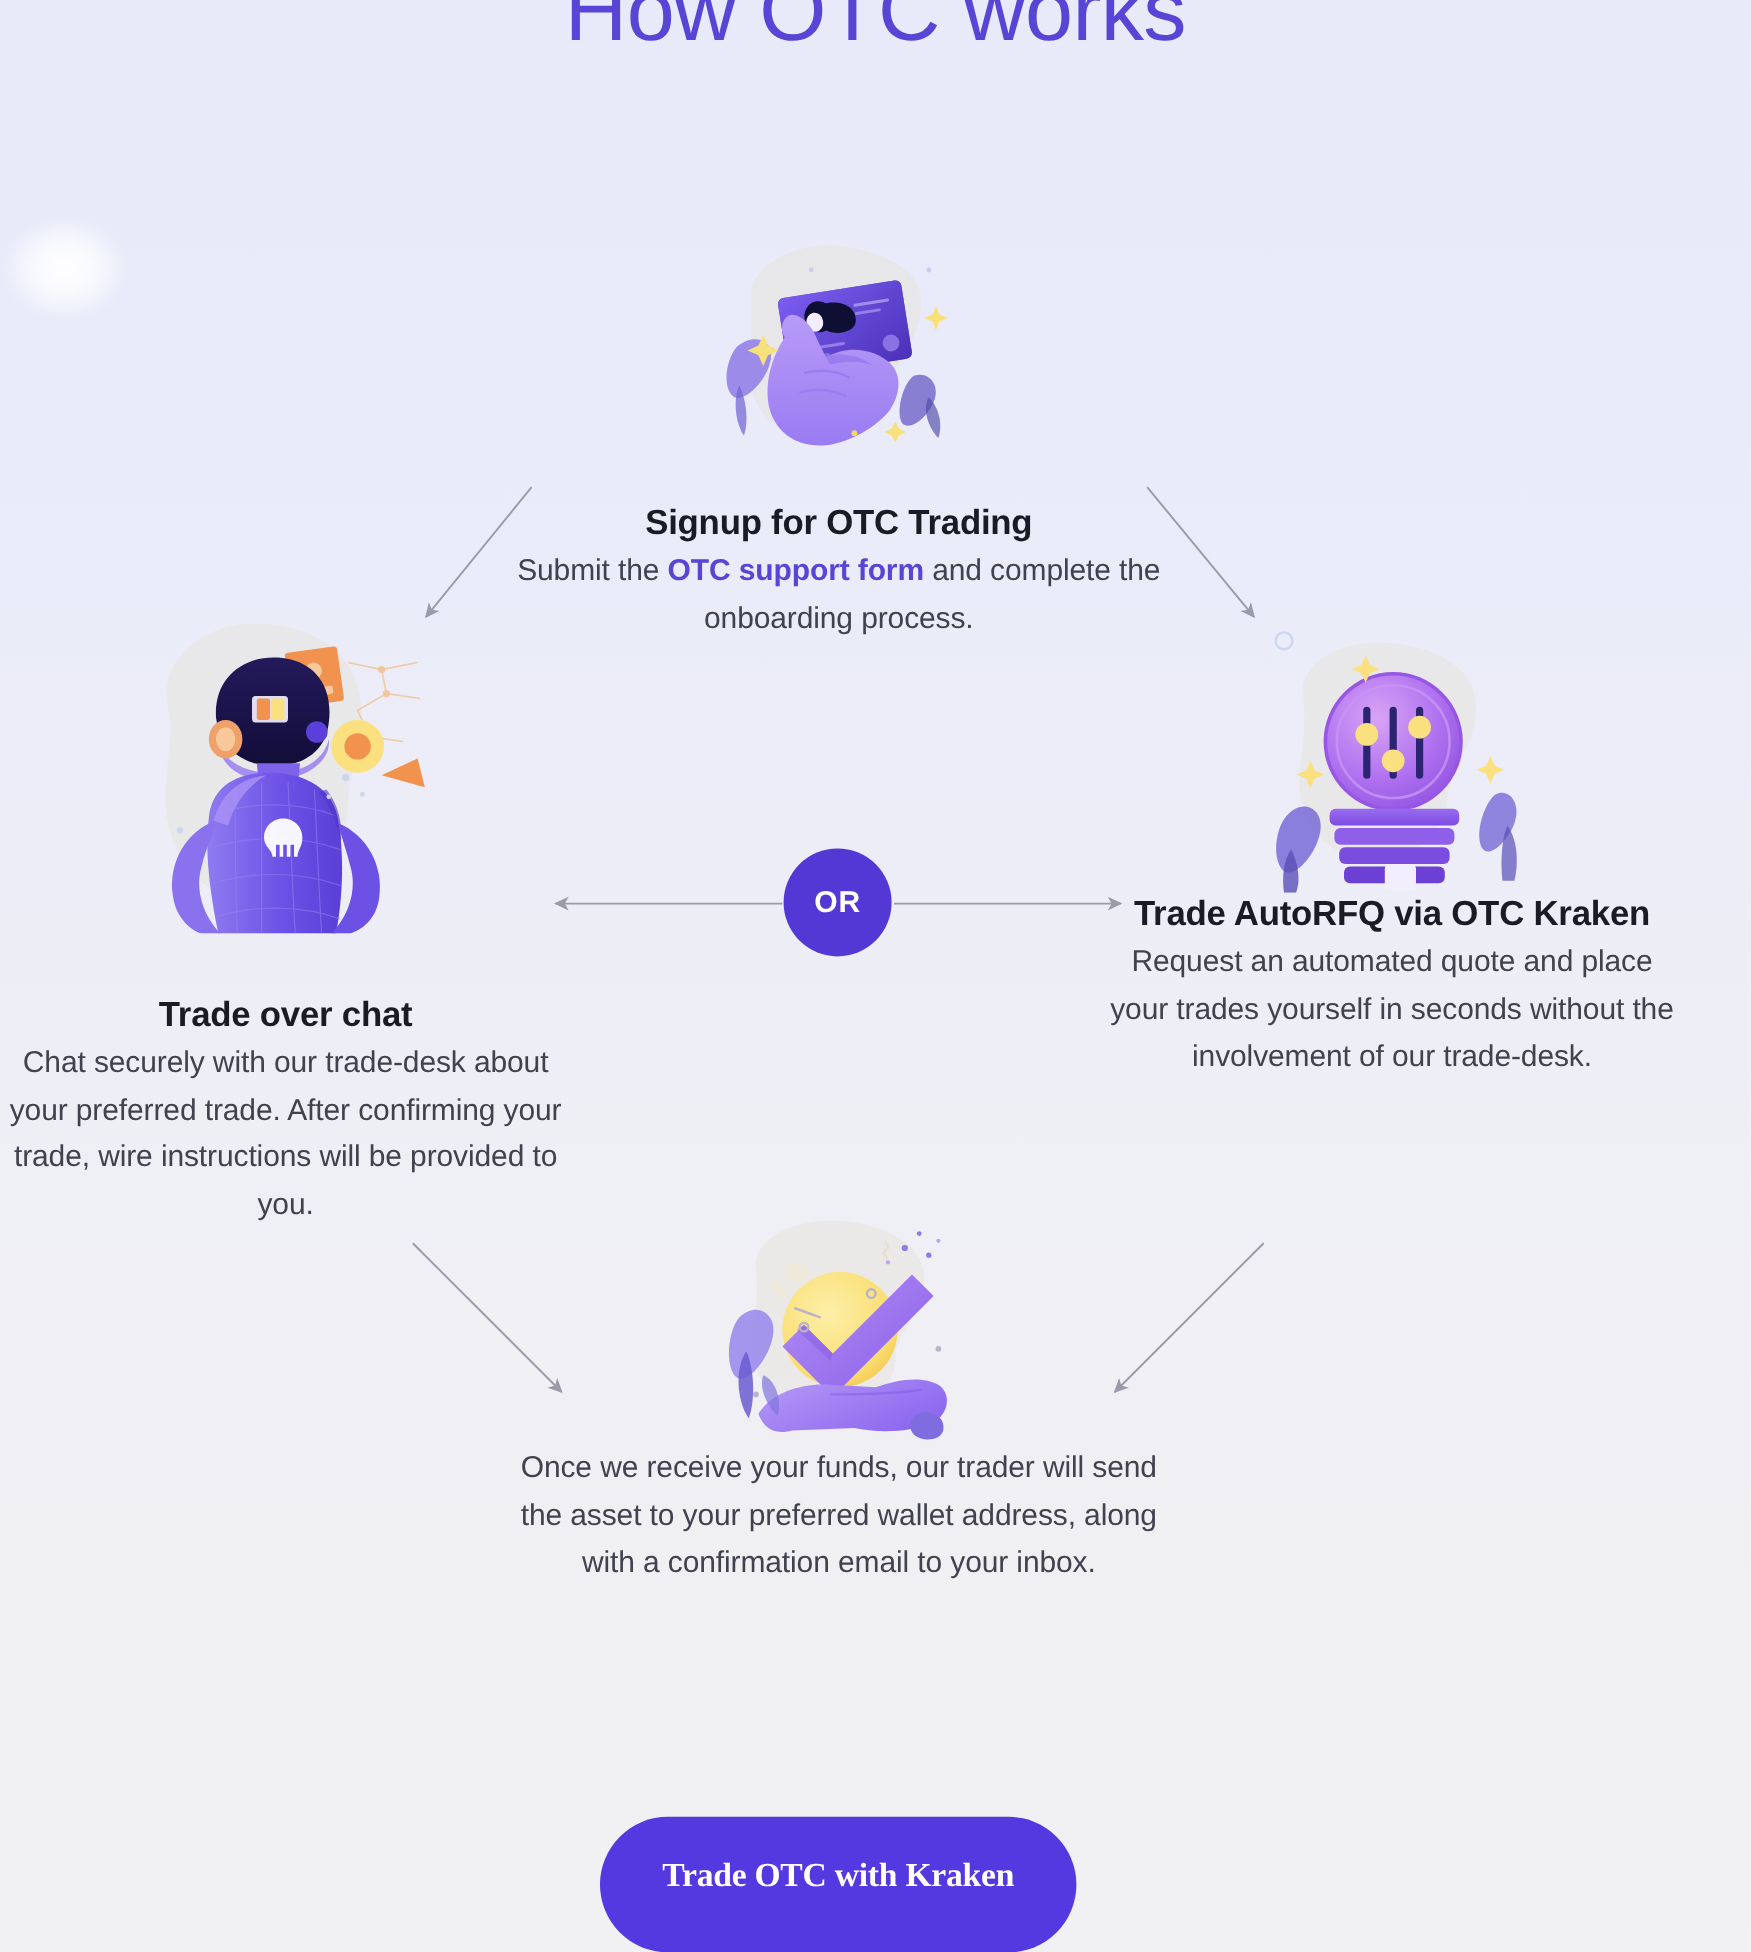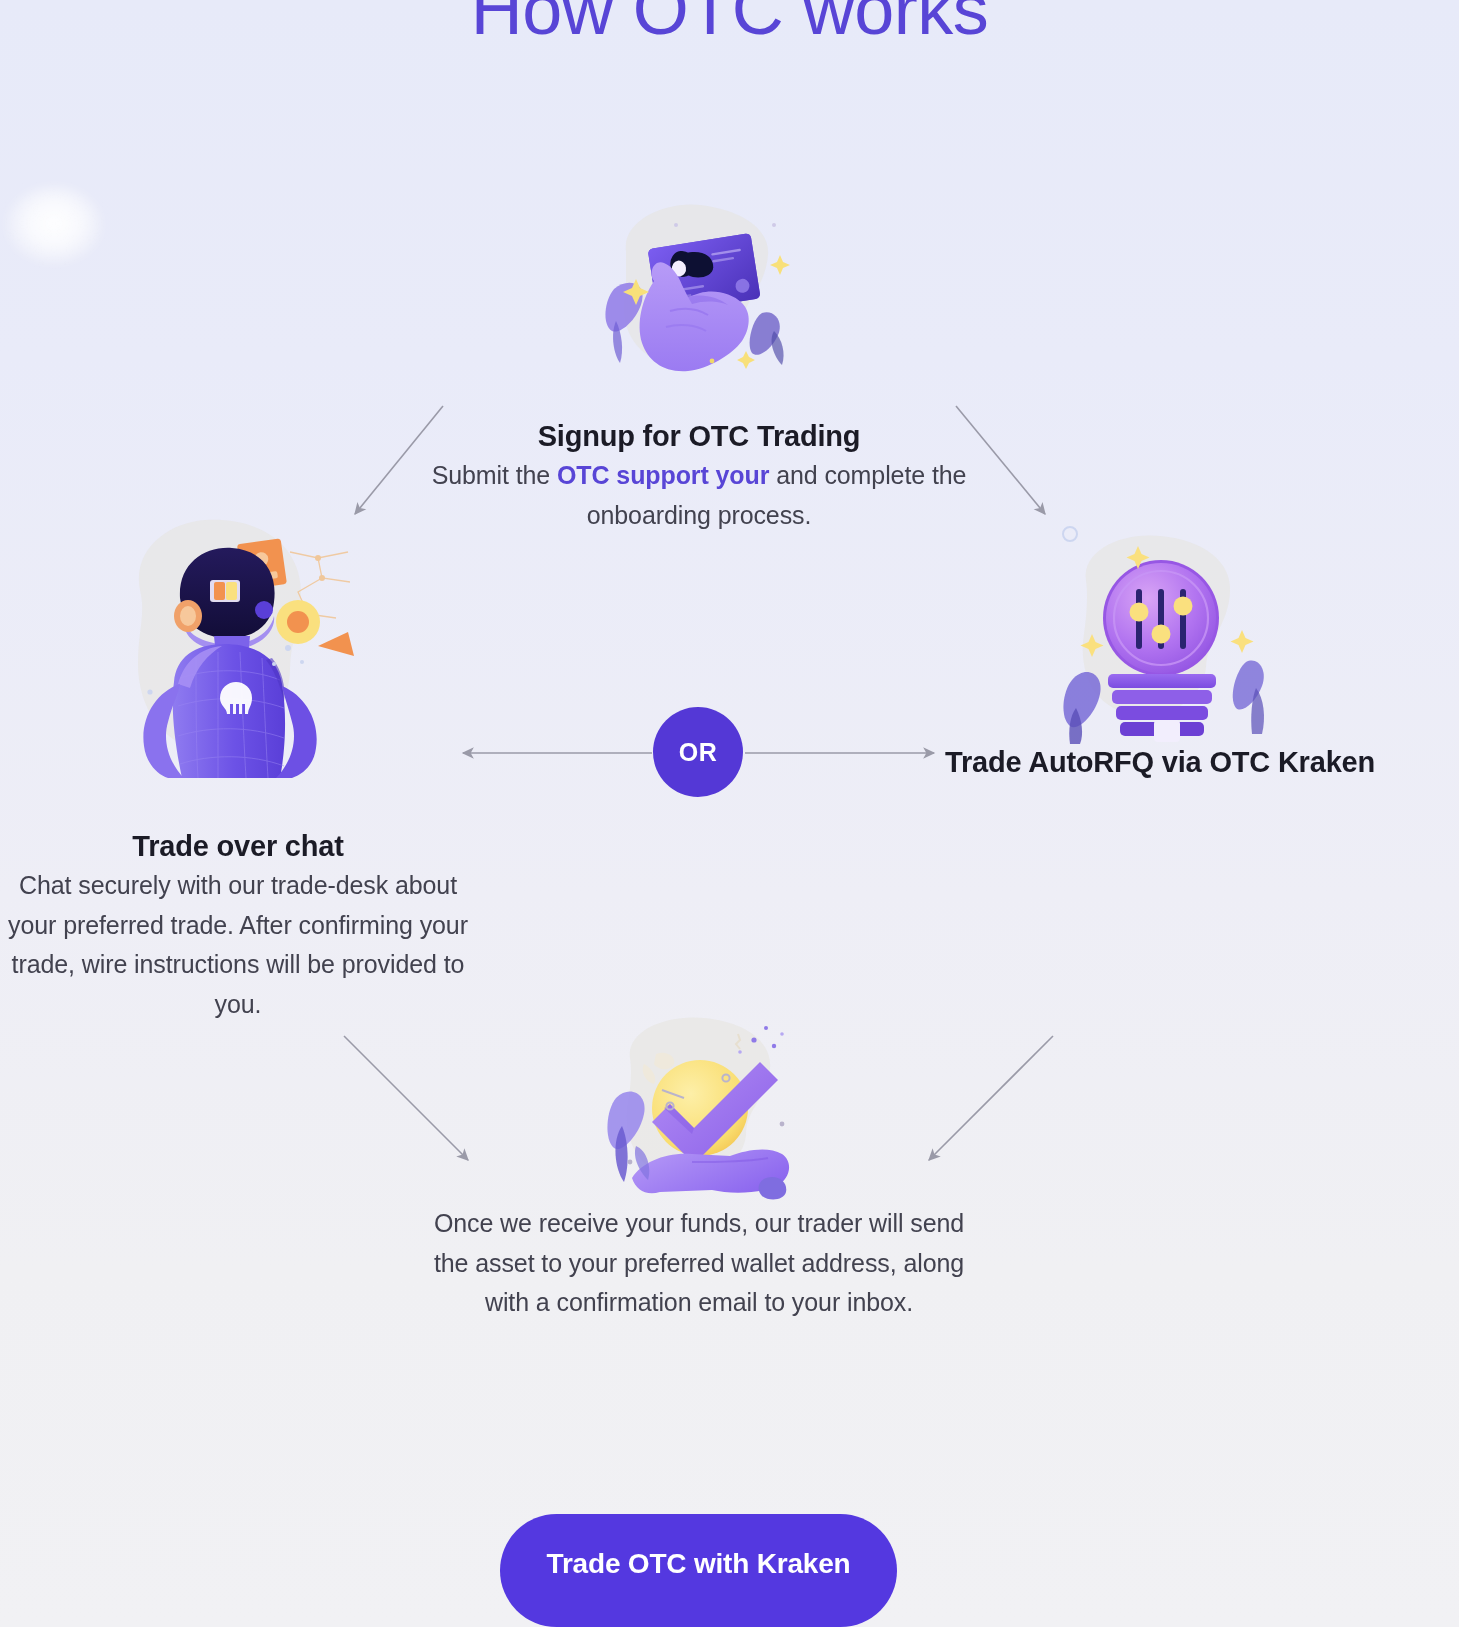--- a/index.html
+++ b/index.html
@@ -99,21 +99,21 @@
     left:500px; top:1514px;
     width:397px; height:113px;
     border:none;
     background:#5438e0;
     color:#ffffff;
     font-size:28px;
     font-weight:700;
     letter-spacing:-0.2px;
     border-radius:58px;
     cursor:pointer;
-    font-family:Liberation Sans, sans-serif;
+    font-family:Liberation Serif, serif;
     padding-bottom:14px;
   }
 </style>
 </head>
 <body>
 
 <div class="blob-tl"></div>
 
 <h1 class="page-title">How OTC works</h1>
 
@@ -358,29 +358,30 @@
     <circle cx="34" cy="156" r="2.4" fill="#b9b3cc"></circle>
   </svg>
 </div>
 
 <div class="or-badge">
   <span>OR</span>
 </div>
 
 <div class="node" id="node-signup">
   <div class="node-title">Signup for OTC Trading</div>
-  <div class="node-desc"><span>Submit the </span><a class="lnk" href="#">OTC support your</a><span> and complete the onboarding process.</span></div>
+  <div class="node-desc"><span>Submit the </span><a class="lnk" href="#">OTC support form</a><span> and complete the onboarding process.</span></div>
 </div>
 
 <div class="node" id="node-chat">
   <div class="node-title">Trade over chat</div>
   <div class="node-desc">Chat securely with our trade-desk about your preferred trade. After confirming your trade, wire instructions will be provided to you.</div>
 </div>
 
 <div class="node" id="node-autorfq">
   <div class="node-title">Trade AutoRFQ via OTC Kraken</div>
+  <div class="node-desc">Request an automated quote and place your trades yourself in seconds without the involvement of our trade-desk.</div>
 </div>
 
 <div class="node" id="node-complete">
   <div class="node-desc">Once we receive your funds, our trader will send the asset to your preferred wallet address, along with a confirmation email to your inbox.</div>
 </div>
 
 <button class="cta">Trade OTC with Kraken</button>
 
 </body></html>

